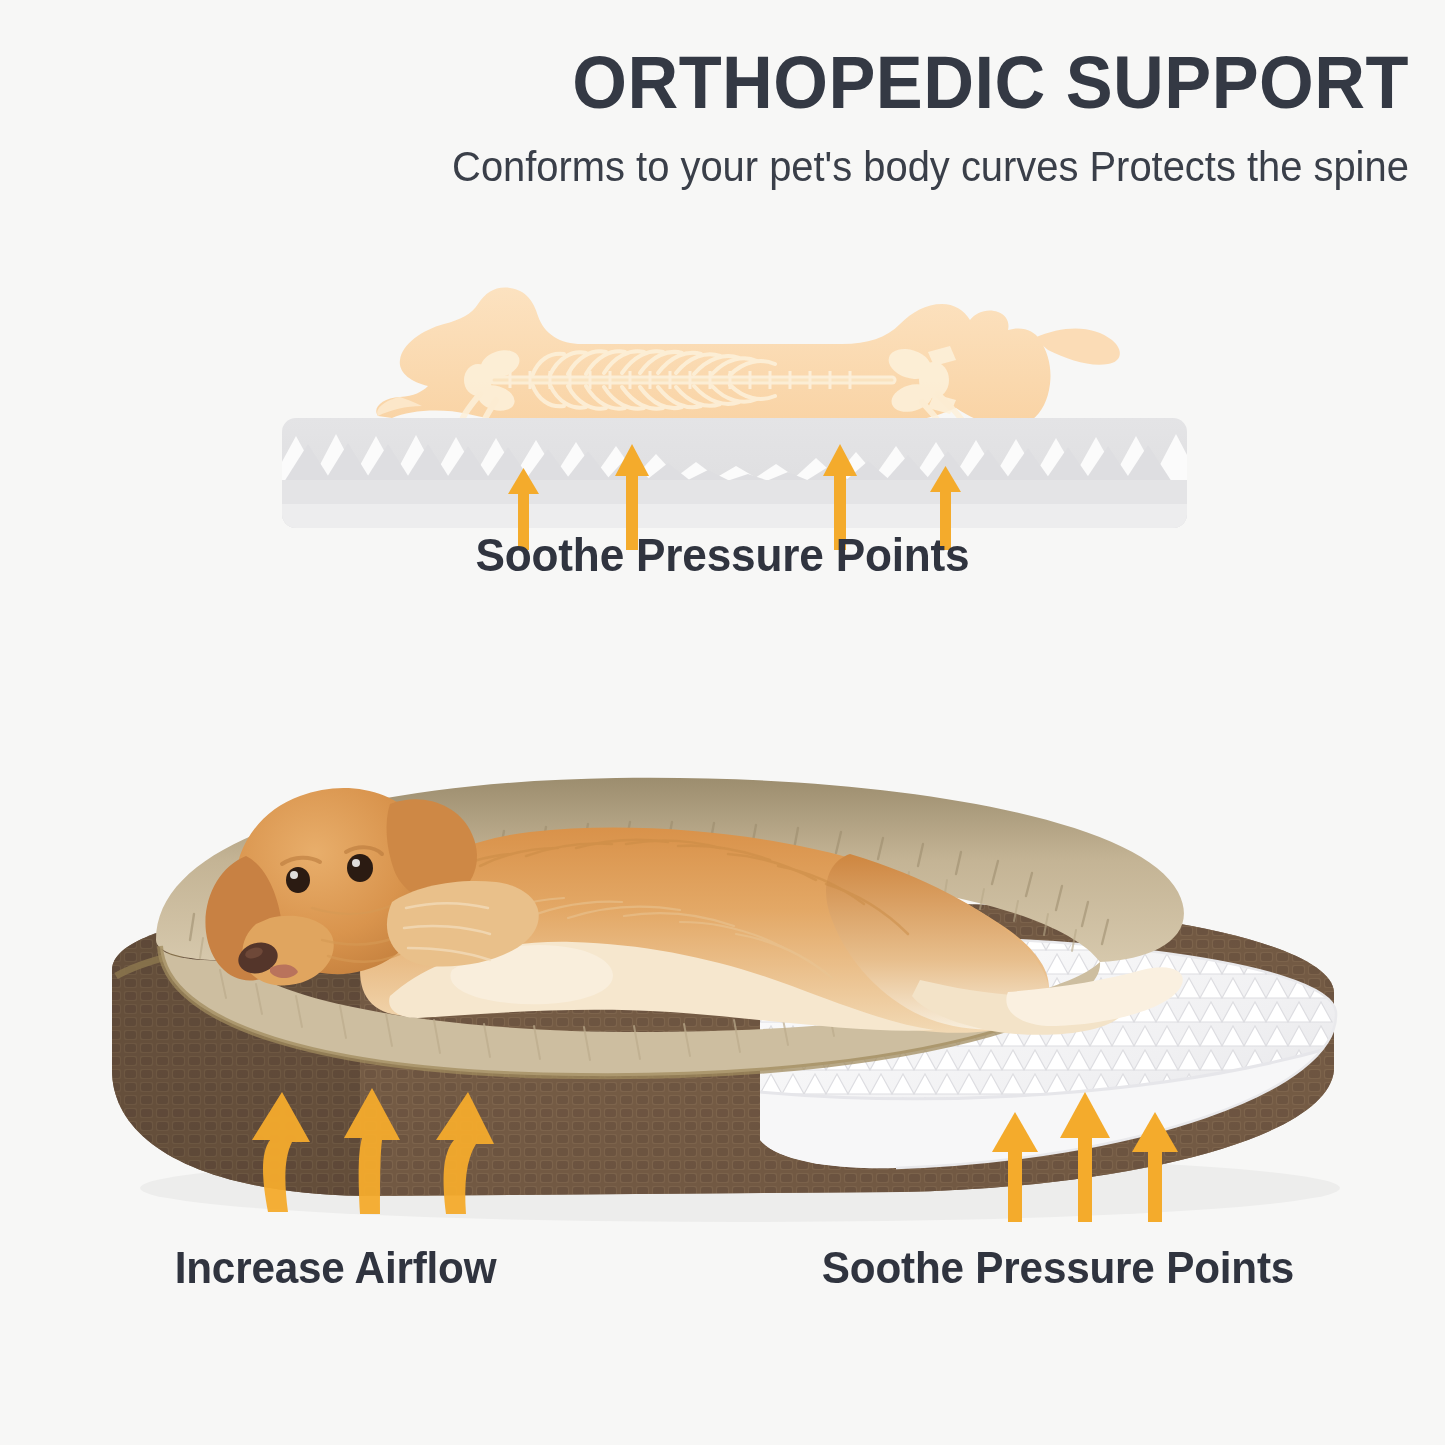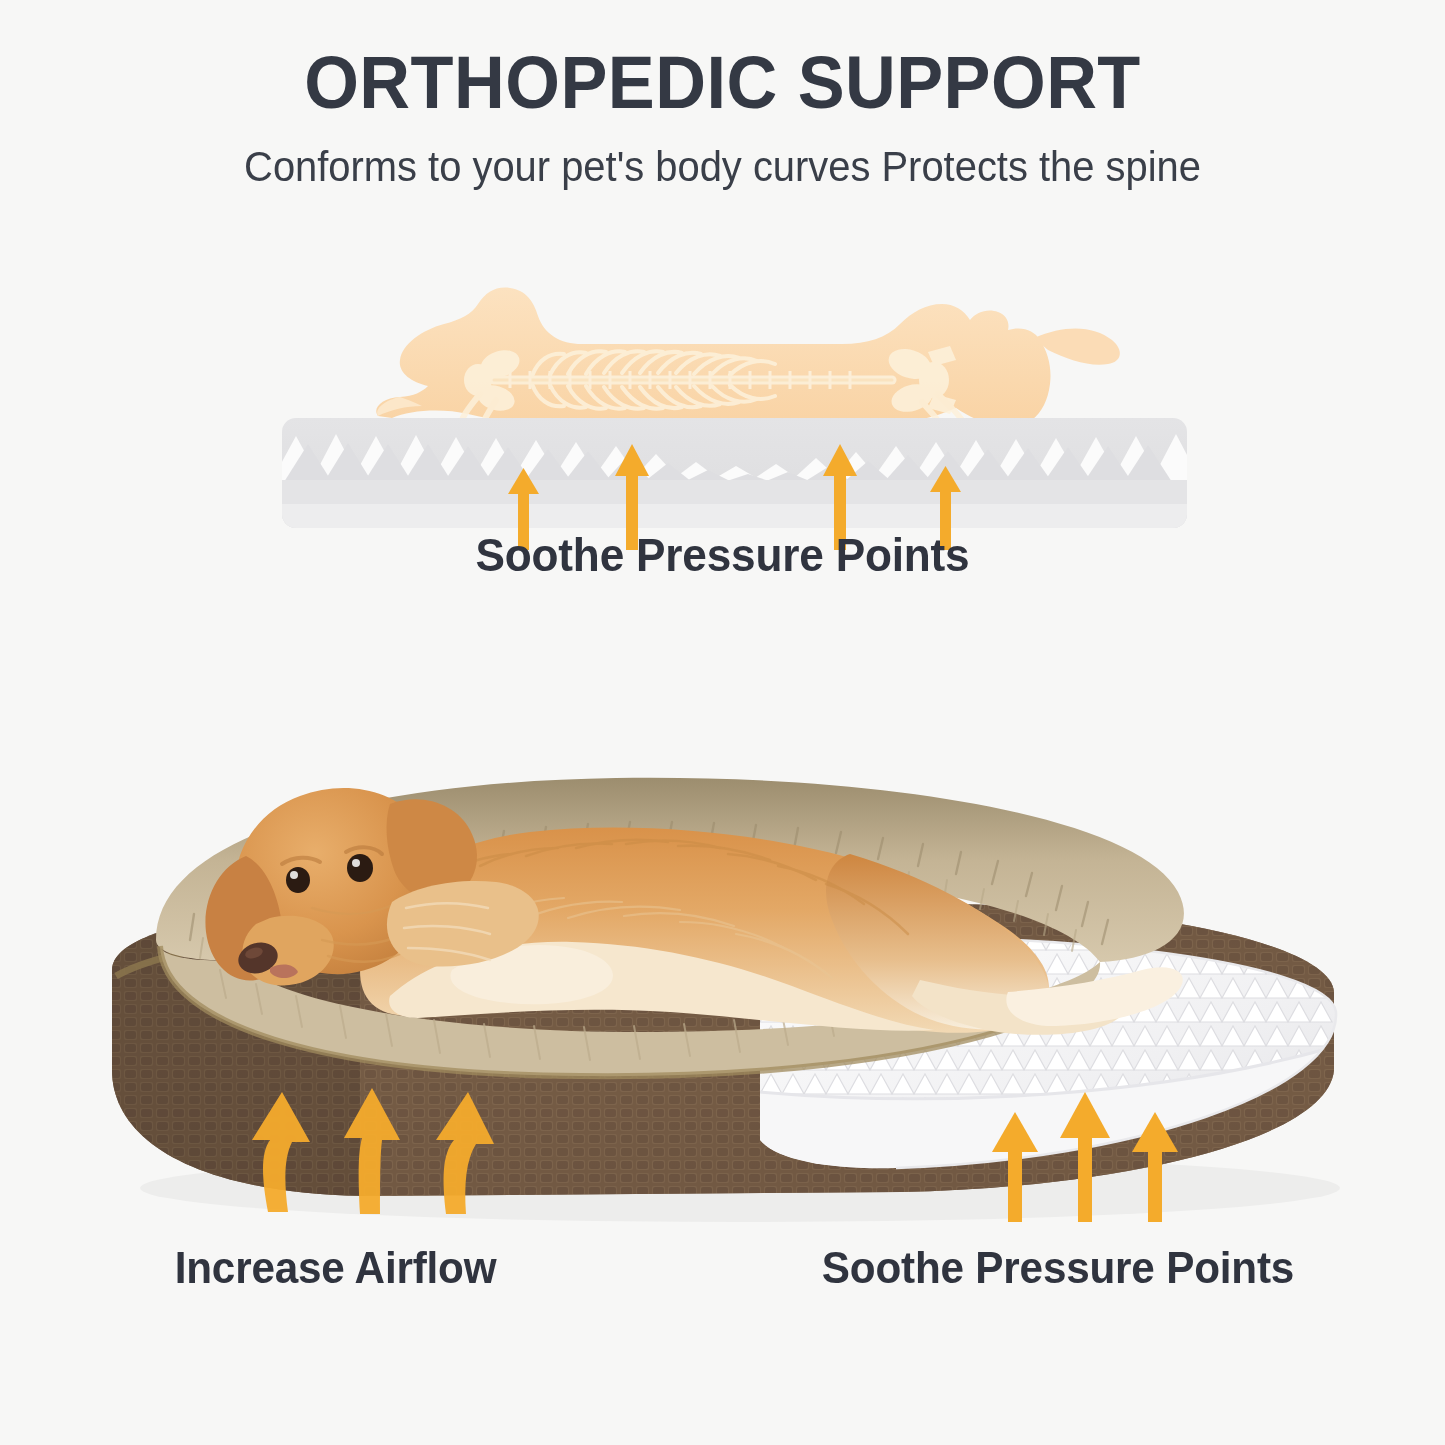--- a/index.html
+++ b/index.html
@@ -5,21 +5,21 @@
   html,body{margin:0;padding:0;}
   body{
     width:1445px;height:1445px;
     background:#F7F7F6;
     font-family:"Liberation Sans","DejaVu Sans",sans-serif;
     overflow:hidden;position:relative;
   }
   .stage{position:relative;width:1445px;height:1445px;}
 
   
-  .hdr{position:absolute;left:0;top:0;width:1445px;text-align:center;}
+  .hdr{position:absolute;left:0;top:0;width:1445px;text-align:right;}
   .hdr h1{
     margin:0;padding-top:46px;
     font-size:74px;line-height:1.0;
     font-weight:700;letter-spacing:0.5px;
     color:#343944;
     transform:scaleX(0.95);
   }
   .hdr h2{
     margin:0;padding-top:26px;
     font-size:42px;line-height:1.0;

